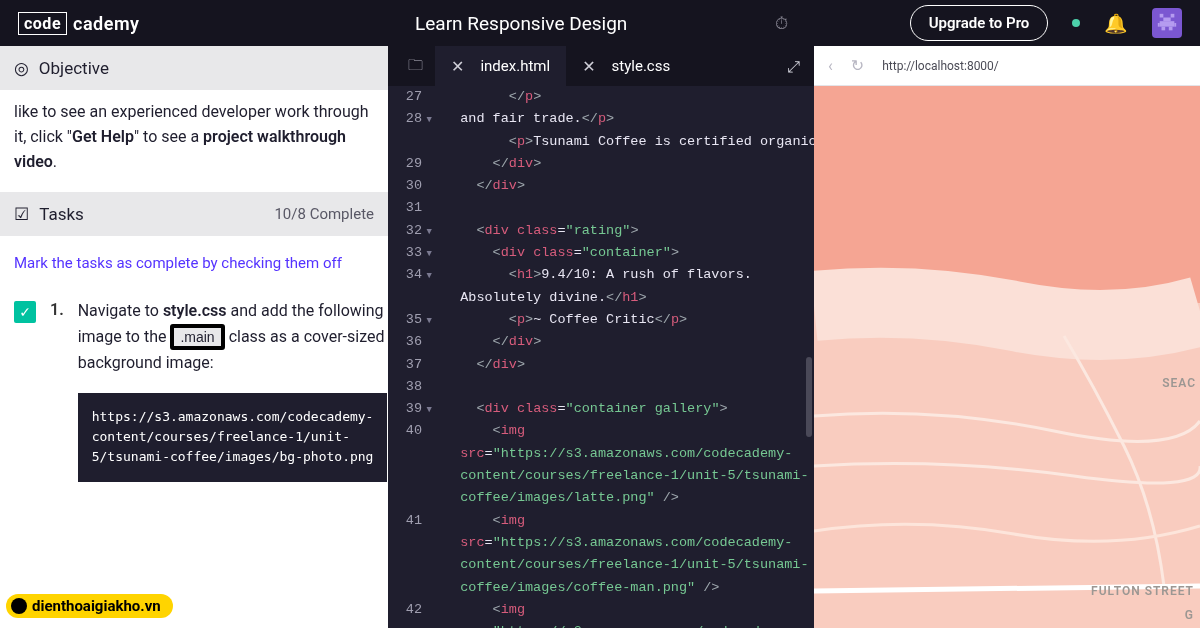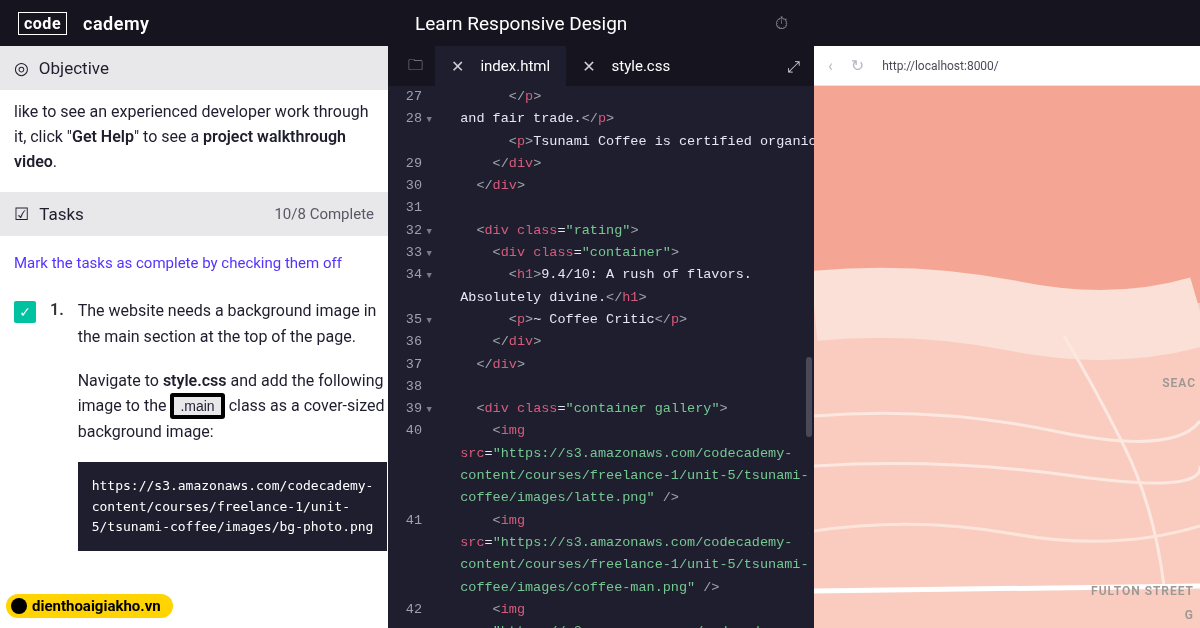--- a/index.html
+++ b/index.html
@@ -1,18 +1,18 @@
 <!DOCTYPE html>
 <html><head>
 <meta charset="utf-8">
 <style>
 * { margin: 0; padding: 0; box-sizing: border-box; }
 body { font-family: -apple-system, BlinkMacSystemFont, "Segoe UI", Roboto, sans-serif; width: 1200px; height: 628px; overflow: hidden; background: #15141f; }
 .topbar { height: 46px; background: #15141f; display: flex; align-items: center; padding: 0 18px; }
-.logo { display: flex; align-items: center; gap: 15px; }
+.logo { display: flex; align-items: center; gap: 5px; }
 .logo-box { border: 1.5px solid #fff; color: #fff; font-weight: 700; font-size: 16px; padding: 1px 5px; letter-spacing: 0.5px; }
 .logo-free { color: #fff; font-weight: 600; font-size: 18px; margin-left: 1px; letter-spacing: 0.5px; }
 .course-title { color: #fff; font-size: 19px; font-weight: 400; margin-left: auto; position: absolute; left: 415px; }
 .topbar-right { margin-left: auto; display: flex; align-items: center; gap: 24px; }
 .upgrade { border: 1.5px solid #fff; border-radius: 22px; color: #fff; padding: 8px 18px; font-size: 15px; font-weight: 600; cursor: pointer; }
 .status-dot { width: 8px; height: 8px; background: #4dd0aa; border-radius: 50%; }
 .bell { color: #fff; font-size: 19px; }
 .avatar { width: 30px; height: 30px; background: #7b57d1; border-radius: 4px; display: flex; align-items: center; justify-content: center; }
 .avatar svg { width: 22px; height: 22px; }
 .clock-icon { color: #8a8895; position: absolute; left: 775px; font-size: 17px; }
@@ -70,20 +70,37 @@
 </head>
 <body>
 
 <div class="topbar">
   <div class="logo">
     <span class="logo-box">code</span>
     <span class="logo-free">cademy</span>
   </div>
   <div class="course-title">Learn Responsive Design</div>
   <span class="clock-icon">⏱</span>
+  <div class="topbar-right">
+    <div class="upgrade">Upgrade to Pro</div>
+    <span class="status-dot"></span>
+    <span class="bell">🔔</span>
+    <span class="avatar">
+      <svg viewBox="0 0 24 24" fill="#b59bf0">
+          <rect x="4" y="2" width="4" height="4"></rect>
+          <rect x="16" y="2" width="4" height="4"></rect>
+          <rect x="8" y="6" width="8" height="4"></rect>
+          <rect x="4" y="10" width="16" height="6"></rect>
+          <rect x="2" y="12" width="2" height="4"></rect>
+          <rect x="20" y="12" width="2" height="4"></rect>
+          <rect x="6" y="16" width="4" height="4"></rect>
+          <rect x="14" y="16" width="4" height="4"></rect>
+        </svg>
+    </span>
+  </div>
 </div>
 
 <div class="main">
 
   <div class="left-panel">
     <div class="objective-hdr">
       <span class="obj-icon">◎</span>
       <span>Objective</span>
     </div>
     <div class="obj-body">
@@ -92,21 +109,20 @@
     <div class="tasks-hdr">
       <span>☑</span>
       <span>Tasks</span>
       <span class="tasks-complete">10/8 Complete</span>
     </div>
     <div class="tasks-hint">Mark the tasks as complete by checking them off</div>
     <div class="task-item">
       <div class="task-check">✓</div>
       <div class="task-num">1.</div>
       <div class="task-text">
-        <p>The website needs a background image in the main section at the top of the page.</p>
         <p>
           <span>Navigate to </span><b>style.css</b><span> and add the following image to the </span><span class="inline-code">.main</span><span> class as a cover-sized background image:</span>
         </p>
         <div class="code-snippet">https://s3.amazonaws.com/codecademy-content/courses/freelance-1/unit-5/tsunami-coffee/images/bg-photo.png</div>
       </div>
     </div>
   </div>
 
   <div class="editor-panel">
     <div class="editor-tabs">

